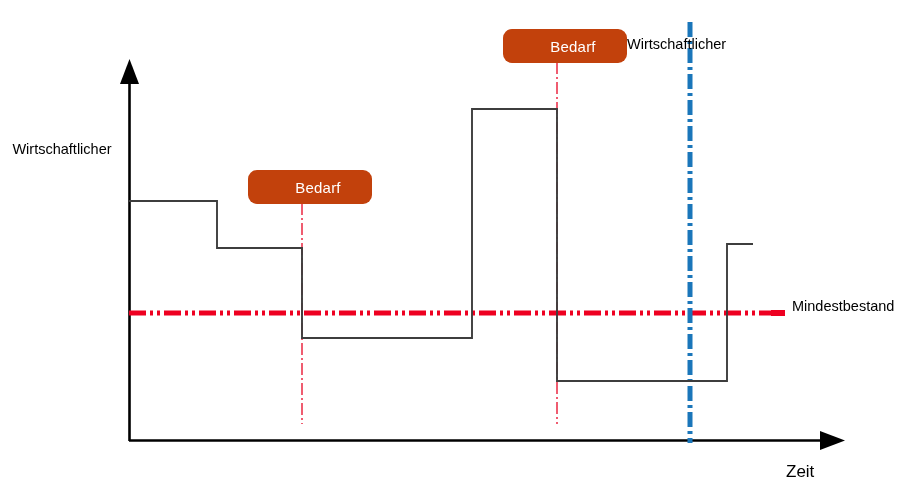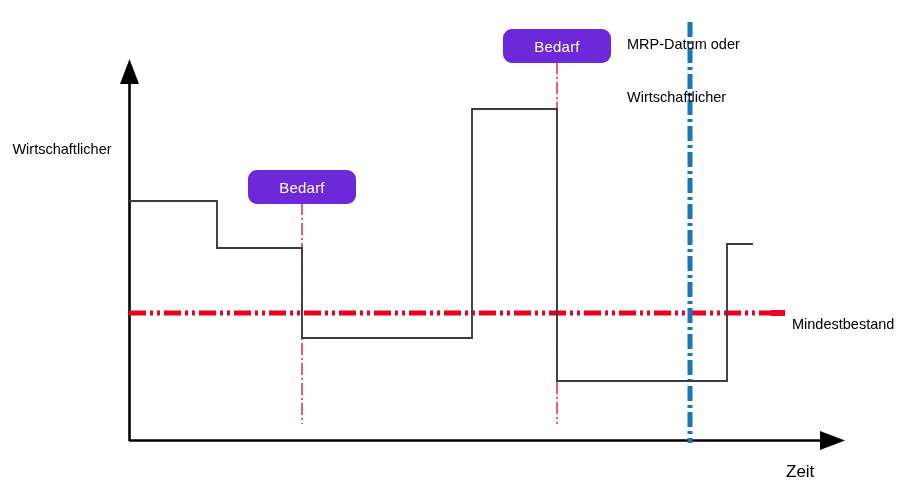--- a/index.html
+++ b/index.html
@@ -38,39 +38,40 @@
     text-align: center;
     font-size: 14.5px;
   }
   #label-x {
     left: 786px;
     top: 462px;
     font-size: 17px;
   }
   #label-min {
     left: 792px;
-    top: 316px;
+    top: 298px;
     font-size: 14.5px;
   }
   #label-mrp {
     left: 627px;
     top: 1px;
     font-size: 14.5px;
   }
   .badge {
     position: absolute;
-    background: #6d28d9;
+    background: #c2410c;
     color: #ffffff;
     border-radius: 9px;
     font-size: 15px;
     display: flex;
     align-items: center;
     justify-content: center;
     font-family: "Liberation Sans", sans-serif;
     letter-spacing: 0.2px;
+    padding-left: 16px;
   }
   #badge-1 {
     left: 248px;
     top: 170px;
     width: 108px;
     height: 34px;
   }
   #badge-2 {
     left: 503px;
     top: 29px;
@@ -122,20 +123,19 @@
 
   <div class="txt" id="label-y">
     <div>Wirtschaftlicher</div>
   </div>
 
   <div class="txt" id="label-x">Zeit</div>
 
   <div class="txt" id="label-min">Mindestbestand</div>
 
   <div class="txt" id="label-mrp">
-    <div>MRP-Datum oder</div>
     <div>Wirtschaftlicher</div>
   </div>
 
   <div class="badge" id="badge-1">Bedarf</div>
   <div class="badge" id="badge-2">Bedarf</div>
 
 </div>
 
 </body></html>

